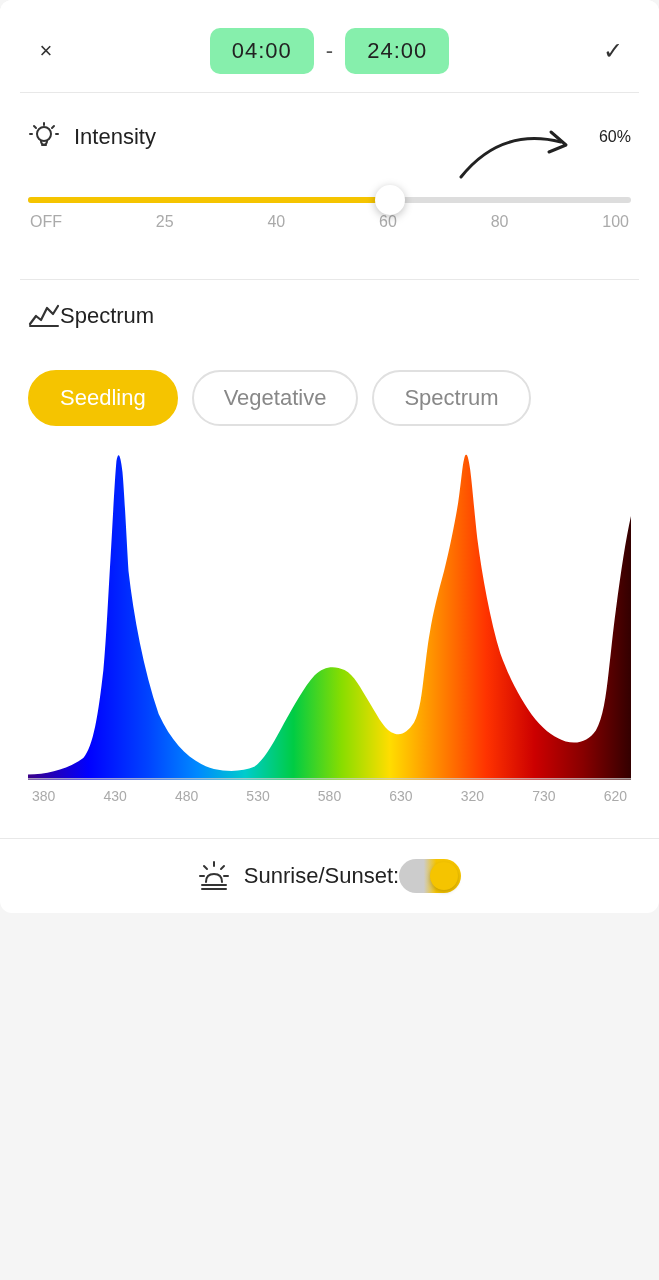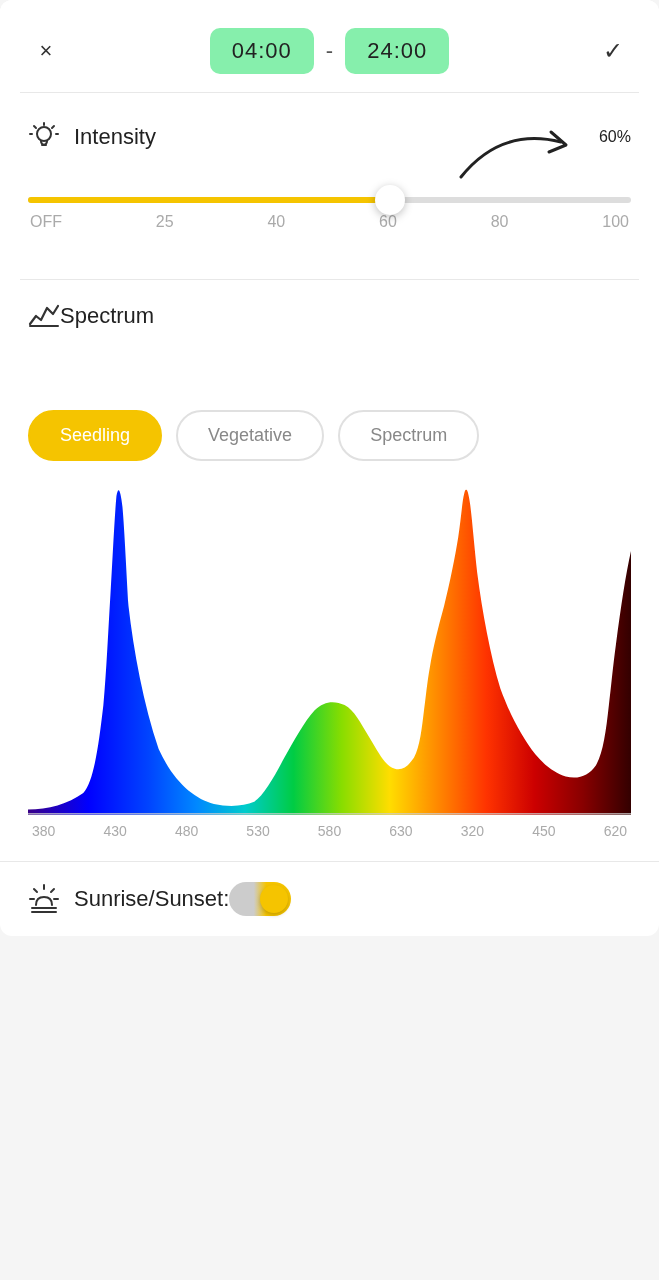--- a/index.html
+++ b/index.html
@@ -189,27 +189,26 @@
     
     .pill-buttons {
       display: flex;
       gap: 14px;
       margin-bottom: 24px;
     }
 
     .pill-btn {
       padding: 13px 30px;
       border-radius: 50px;
-      font-size: 18px;
+      font-size: 22px;
       font-weight: 500;
       cursor: pointer;
       border: 2px solid #e0e0e0;
       background: #fff;
       color: #888;
-      margin-top: 40px;
     }
 
     .pill-btn.active {
       background: #f5c400;
       border-color: #f5c400;
       color: #fff;
     }
 
     
     .spectrum-chart {
@@ -221,34 +220,34 @@
 
     .spectrum-chart svg {
       width: 100%;
       height: 100%;
     }
 
     .chart-labels {
       display: flex;
       justify-content: space-between;
       padding: 0 4px;
-      margin-bottom: 4px;
+      margin-bottom: 16px;
     }
 
     .chart-label {
       font-size: 14px;
       color: #aaa;
     }
 
     
     .sunrise-section {
       padding: 20px 28px;
       display: flex;
       align-items: center;
-      justify-content: flex-start;
+      justify-content: center;
       border-top: 1px solid #e8e8e8;
     }
 
     .sunrise-left {
       display: flex;
       align-items: center;
       gap: 14px;
     }
 
     .sunrise-title {
@@ -436,21 +435,21 @@
       </div>
 
       <div class="chart-labels">
         <span class="chart-label">380</span>
         <span class="chart-label">430</span>
         <span class="chart-label">480</span>
         <span class="chart-label">530</span>
         <span class="chart-label">580</span>
         <span class="chart-label">630</span>
         <span class="chart-label">320</span>
-        <span class="chart-label">450</span>
+        <span class="chart-label">730</span>
         <span class="chart-label">620</span>
       </div>
     </div>
 
     <div class="sunrise-section">
       <div class="sunrise-left">
         <div class="icon-sunrise">
           <svg width="32" height="32" viewBox="0 0 32 32" fill="none">
             <line x1="16" y1="2" x2="16" y2="6" stroke="#333" stroke-width="2" stroke-linecap="round"></line>
             <line x1="26" y1="6" x2="23" y2="9" stroke="#333" stroke-width="2" stroke-linecap="round"></line>

